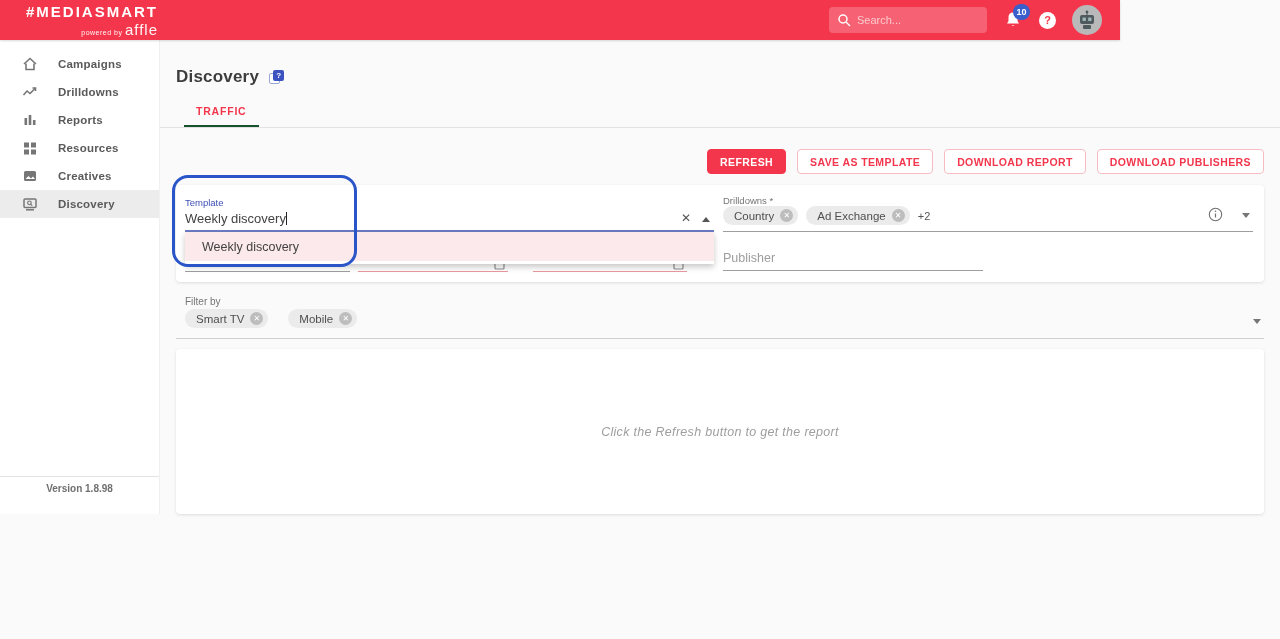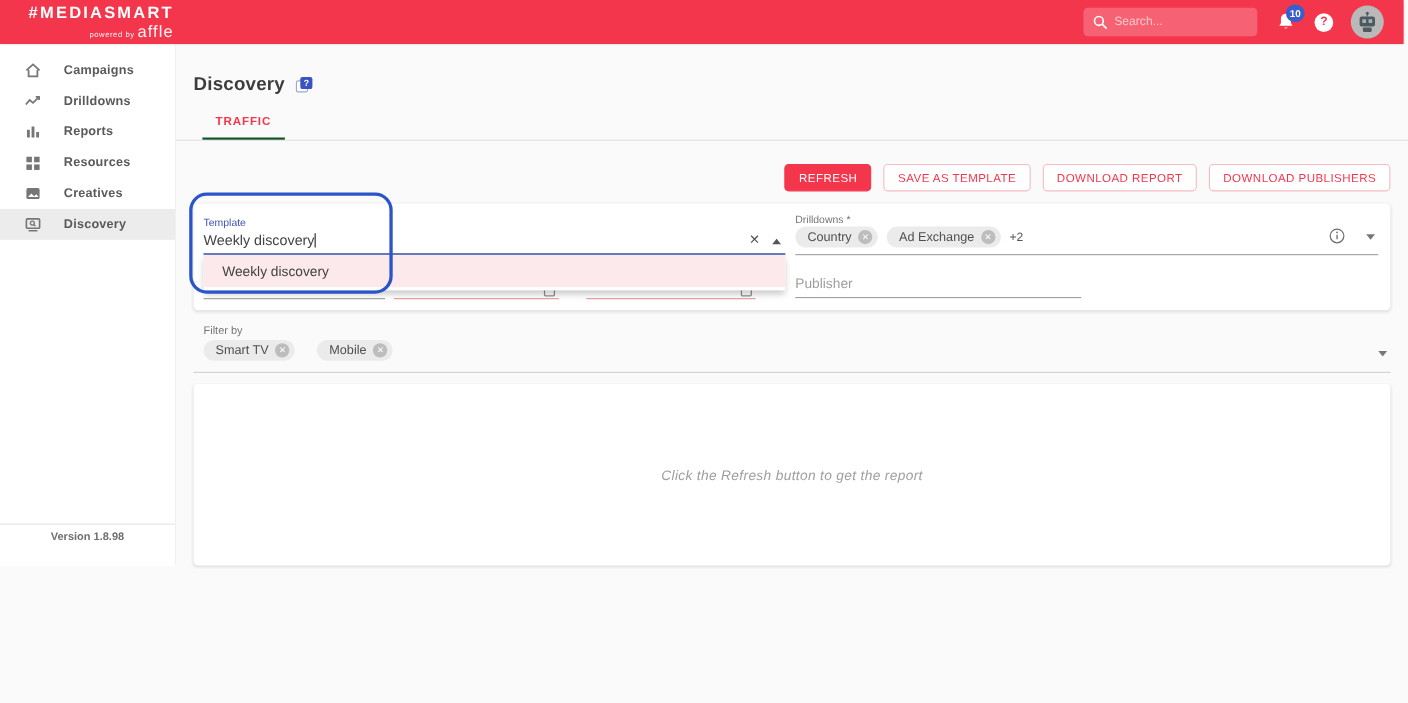--- a/index.html
+++ b/index.html
@@ -1,19 +1,19 @@
 <!DOCTYPE html>
 <html><head>
 <meta charset="utf-8">
 <style>
   * { margin:0; padding:0; box-sizing:border-box; }
   html,body { width:1280px; height:639px; overflow:hidden; font-family:"Liberation Sans", sans-serif; background:#fafafa; }
 
   
-  .topbar { position:fixed; top:0; left:0; width:1276px; height:40px; background:#f4364c;
+  .topbar { position:fixed; top:0; left:0; width:1120px; height:40px; background:#f4364c;
             display:flex; align-items:center; justify-content:space-between; z-index:5;
             box-shadow:0 1px 2px rgba(0,0,0,.15); }
   .logo { margin-left:26px; color:#fff; line-height:1; }
   .logo-title { font-size:15px; font-weight:800; letter-spacing:2px; }
   .logo-sub { font-size:7px; text-align:right; margin-top:3px; letter-spacing:.5px; opacity:.95; }
   .logo-sub .affle { font-size:15px; font-weight:400; letter-spacing:1px; }
   .topbar-right { display:flex; align-items:center; gap:16px; margin-right:18px; }
   .searchbox { position:relative; width:158px; height:26px; }
   .searchbox input { width:100%; height:100%; border:none; outline:none; border-radius:4px;
             background:rgba(255,255,255,.22); color:#fff; font-size:11px; padding:0 8px 0 28px;
@@ -50,21 +50,21 @@
                   border-radius:2px; background:#fff; }
   .doc-ic .front { position:absolute; left:4px; top:0; width:11px; height:11px; background:#3a53c0;
                    border-radius:2px; color:#fff; font-size:8px; font-weight:700;
                    display:flex; align-items:center; justify-content:center; }
   .tabs { margin:14px 0 0 24px; }
   .tab { display:inline-block; font-size:10.5px; font-weight:700; letter-spacing:.8px; color:#f4364c;
          padding:0 12px 8px; border-bottom:2px solid #14532d; cursor:pointer; }
   .tabs-divider { width:1120px; height:1px; background:#e2e2e2; }
 
   .actions { display:flex; justify-content:flex-end; gap:11px; margin:21px 16px 0 0; }
-  .btn { height:25px; padding:0 12px; border-radius:4px; font-size:10.5px; font-weight:400;
+  .btn { height:25px; padding:0 12px; border-radius:4px; font-size:10.5px; font-weight:700;
          letter-spacing:.4px; font-family:"Liberation Sans", sans-serif; cursor:pointer; }
   .btn.filled { background:#f4364c; color:#fff; border:1px solid #f4364c; }
   .btn.outlined { background:#fff; color:#f4364c; border:1px solid #f6bcc2; }
 
   
   .form-card { position:relative; margin:11px 16px 0 16px; width:1088px; height:97px; background:#fff;
                border-radius:4px; box-shadow:0 1px 3px rgba(0,0,0,.12); }
   .tpl-label { position:absolute; left:9px; top:12px; font-size:9.5px; color:#3f51b5; }
   .tpl-value { position:absolute; left:9px; top:26px; font-size:13px; color:#424242; }
   .caret-line { display:inline-block; width:1px; height:13px; background:#222; vertical-align:-2px; }

